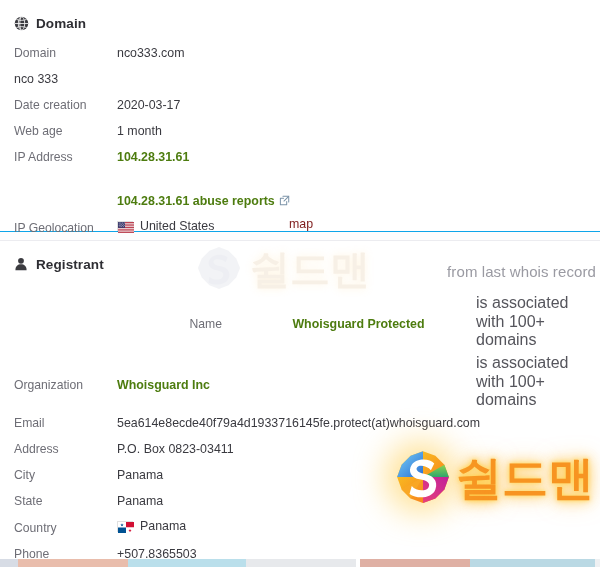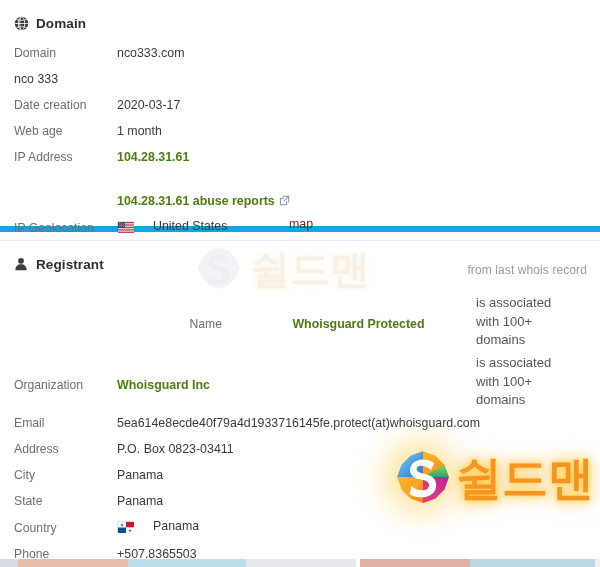--- a/index.html
+++ b/index.html
@@ -16,21 +16,21 @@
     background: #fdfdfd;
     overflow: hidden;
   }
 
   
   .card {
     position: absolute;
     left: 0; right: 0;
     background: #ffffff;
     border-top: 1px solid #ececf0;
-    border-bottom: 6px solid #0ea5e9;
+    border-bottom: 1px solid #0ea5e9;
   }
   #card-domain { top: 0; height: 232px; border-top: none; }
   #card-registrant { top: 240px; height: 327px; border-bottom: none; }
 
   .card-header {
     display: flex;
     align-items: center;
     gap: 7px;
     padding: 13px 0 0 14px;
     height: 34px;
@@ -66,40 +66,40 @@
     letter-spacing: 0;
   }
   .link {
     color: #4d7c0f;
     text-decoration: none;
     font-weight: bold;
   }
 
   .row.tight { min-height: 23px; }
 
-  .flagrow { display: flex; align-items: center; gap: 20px; padding-top: 2px; }
+  .flagrow { display: flex; align-items: center; gap: 7px; padding-top: 2px; }
 
   
   .flag { width: 16px; height: 11px; flex: none; display: block; border: 1px solid rgba(0,0,0,.12); }
 
   .extlink-icon { display: inline-block; vertical-align: -1px; margin-left: 4px; }
 
   
   .side-note {
     position: absolute;
-    font-size: 13px;
+    font-size: 16px;
     line-height: 18.5px;
     color: #55555c;
     width: 96px;
   }
   .whois-note {
     position: absolute;
-    right: 13px;
+    right: 4px;
     top: 22px;
-    font-size: 12px;
+    font-size: 15px;
     color: #9a9aa2;
     letter-spacing: .1px;
   }
 
   .map-link {
     position: absolute;
     left: 289px;
     font-size: 12.4px;
     color: #7f1d1d;
     text-decoration: none;

